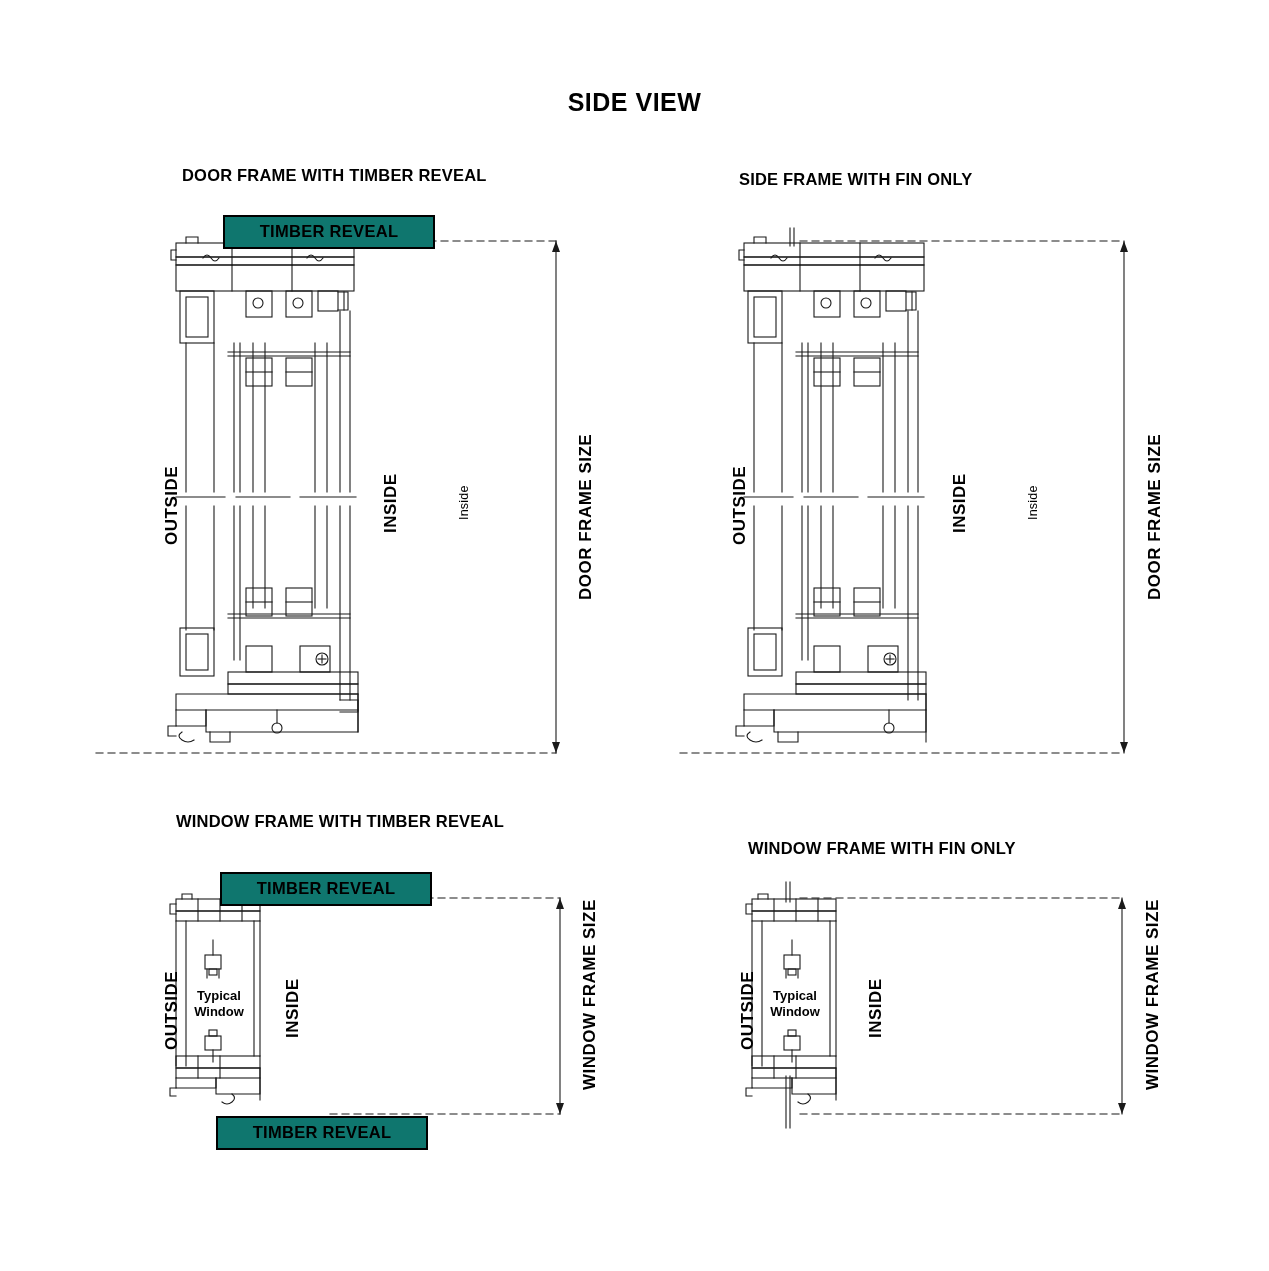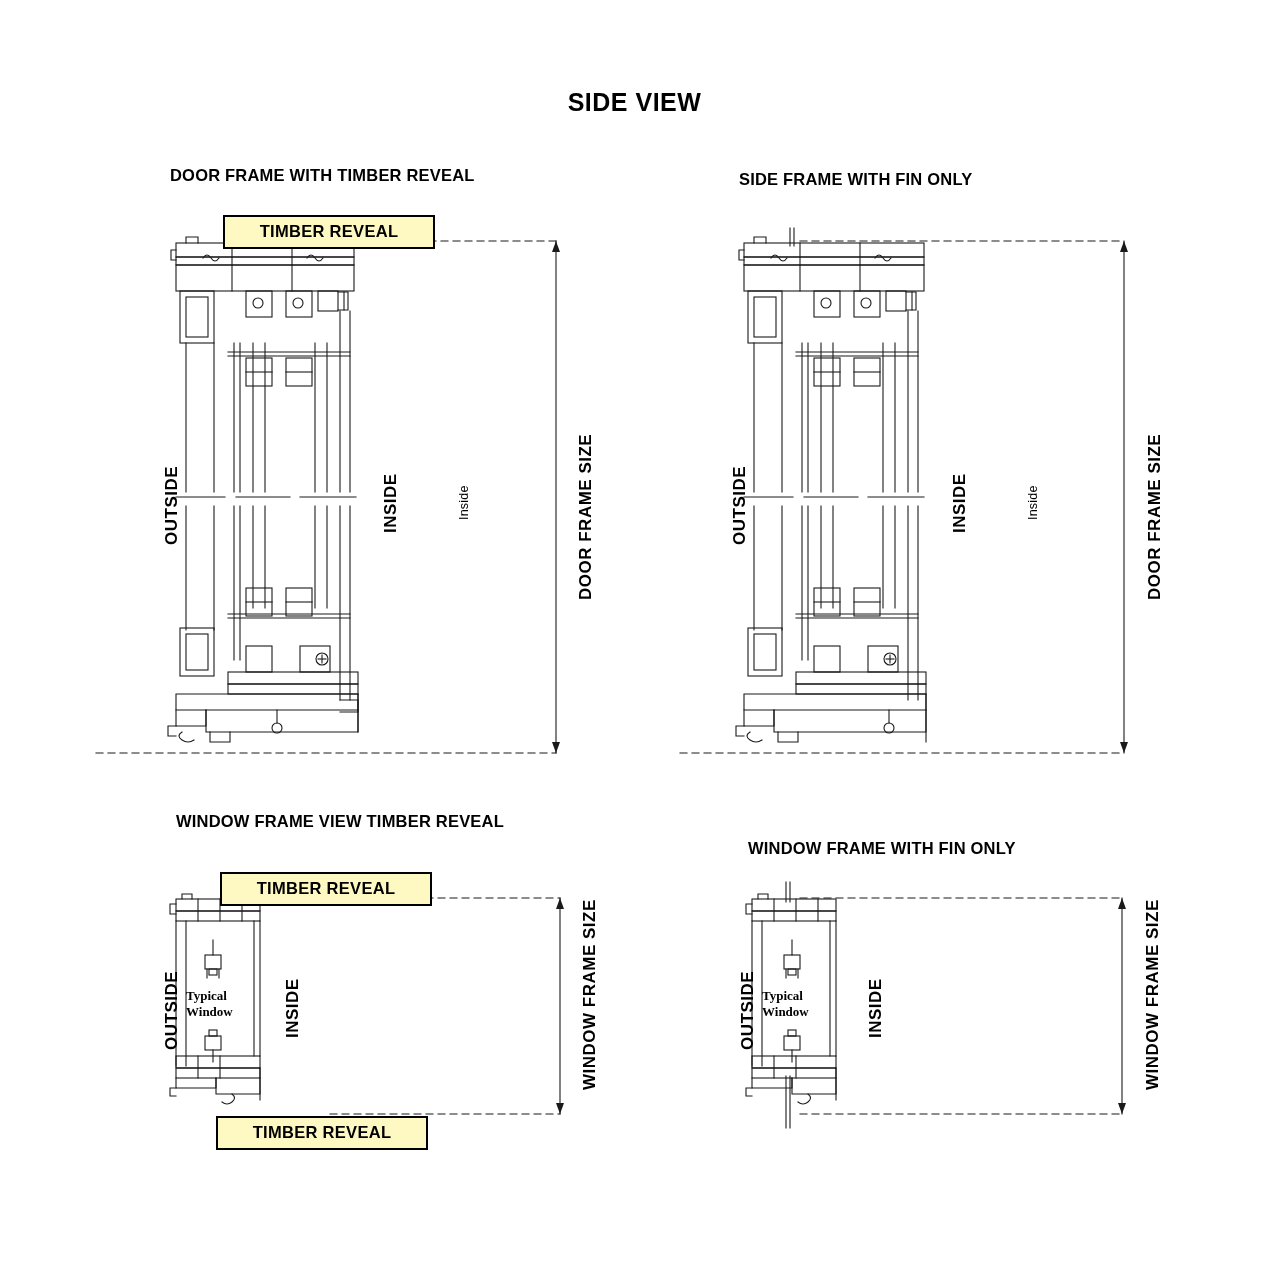--- a/index.html
+++ b/index.html
@@ -26,30 +26,30 @@
     letter-spacing: 0.5px;
     margin-top: 8px;
   }
   .panel-title {
     position: absolute;
     font-size: 16.5px;
     font-weight: bold;
     letter-spacing: 0.2px;
     white-space: nowrap;
   }
-  .t-dr-tr { top: 166px; left: 170px; }
+  .t-dr-tr { top: 166px; left: 182px; }
   .t-dr-fn { top: 170px; left: 739px; }
   .t-wn-tr { top: 812px; left: 176px; }
   .t-wn-fn { top: 839px; left: 748px; }
 
   
   .boxed-label {
     position: absolute;
     border: 2.2px solid #000;
-    background: #fef9c3;
+    background: #0f766e;
     font-size: 16.5px;
     font-weight: bold;
     padding: 5px 14px 6px 14px;
     letter-spacing: 0.3px;
     white-space: nowrap;
     box-sizing: border-box;
     text-align: center;
   }
 
   
@@ -60,43 +60,42 @@
     transform-origin: left top;
     transform: rotate(-90deg);
   }
   .vlabel.big { font-size: 17px; letter-spacing: 0.5px; }
   .vlabel.small-plain { font-size: 12.5px; font-weight: normal; letter-spacing: 0.2px; }
 
   .plain-label {
     position: absolute;
     font-size: 13px;
     font-weight: bold;
-    text-align: left;
+    text-align: center;
     line-height: 1.2;
     white-space: nowrap;
-    font-family: Liberation Serif, serif;
   }
 
   svg.drawing {
     position: absolute;
     left: 0;
     top: 0;
     width: 1269px;
     height: 1271px;
     pointer-events: none;
   }
 </style>
 </head>
 <body>
 
 <div class="page-title">SIDE VIEW</div>
 
 <div class="panel-title t-dr-tr">DOOR FRAME WITH TIMBER REVEAL</div>
 <div class="panel-title t-dr-fn">SIDE FRAME WITH FIN ONLY</div>
-<div class="panel-title t-wn-tr">WINDOW FRAME VIEW TIMBER REVEAL</div>
+<div class="panel-title t-wn-tr">WINDOW FRAME WITH TIMBER REVEAL</div>
 <div class="panel-title t-wn-fn">WINDOW FRAME  WITH FIN ONLY</div>
 
 <svg class="drawing" viewBox="0 0 1269 1271">
   <g fill="none" stroke="#1a1a1a" stroke-width="1.1" stroke-linecap="square">
 
     <g>
 
       <line x1="333" y1="241" x2="556" y2="241" stroke-dasharray="7,5"></line>
       <line x1="96" y1="753" x2="556" y2="753" stroke-dasharray="7,5"></line>
 

